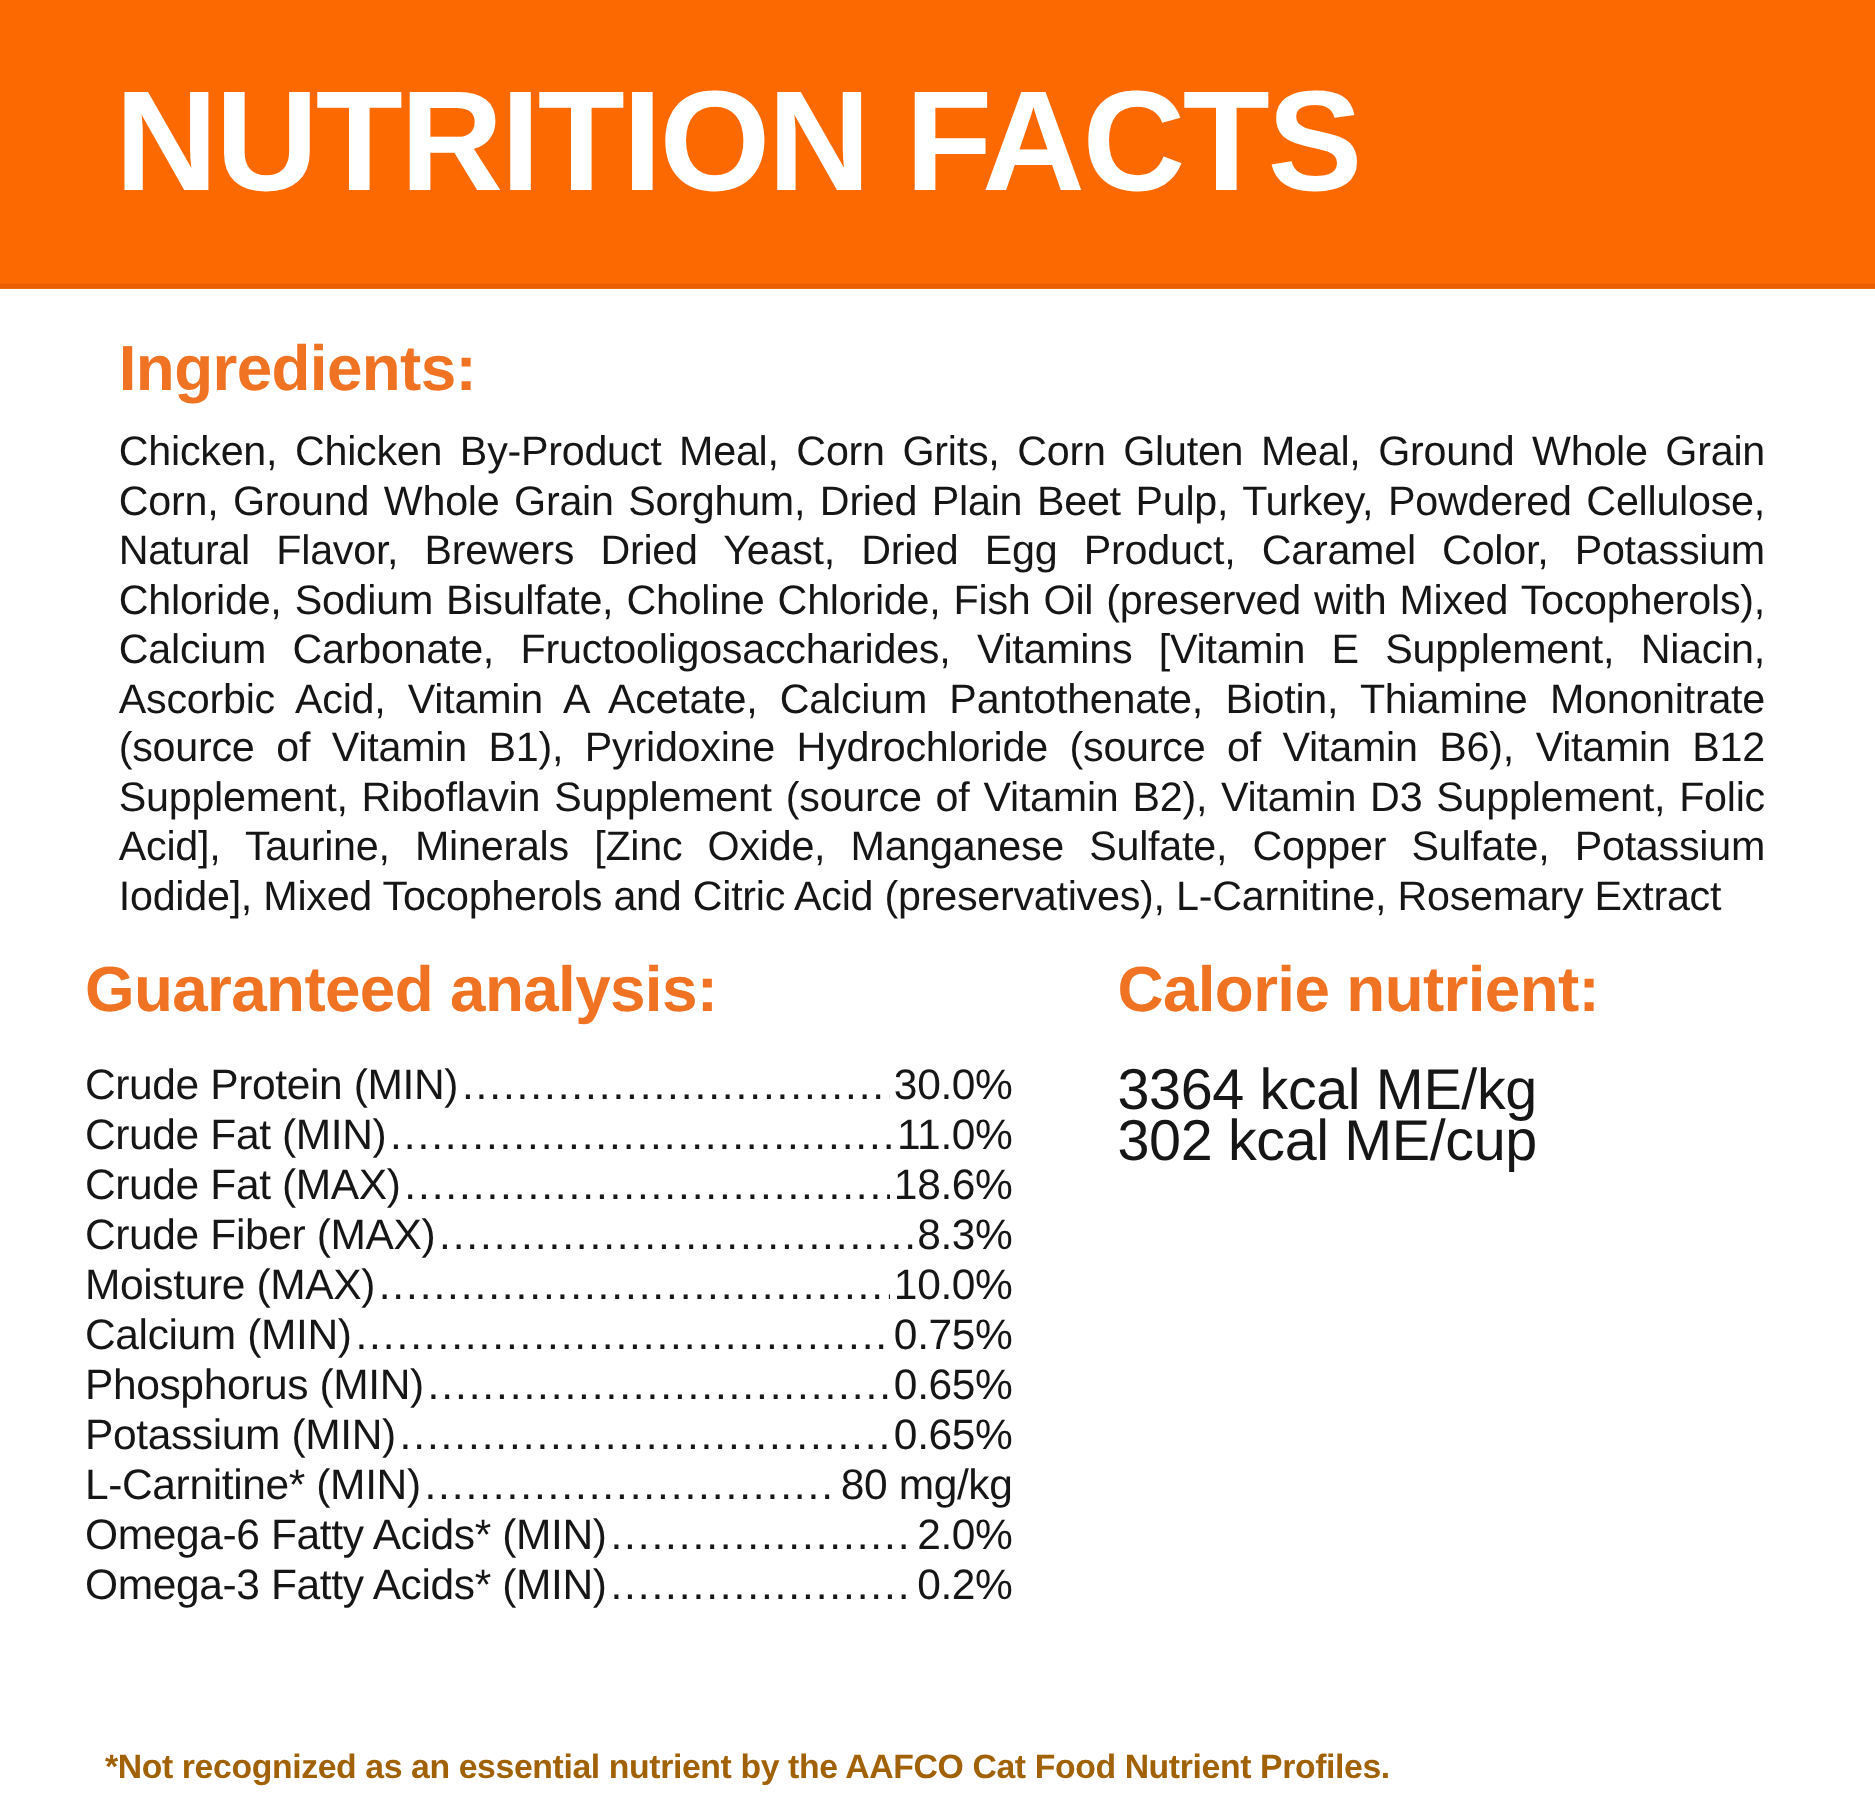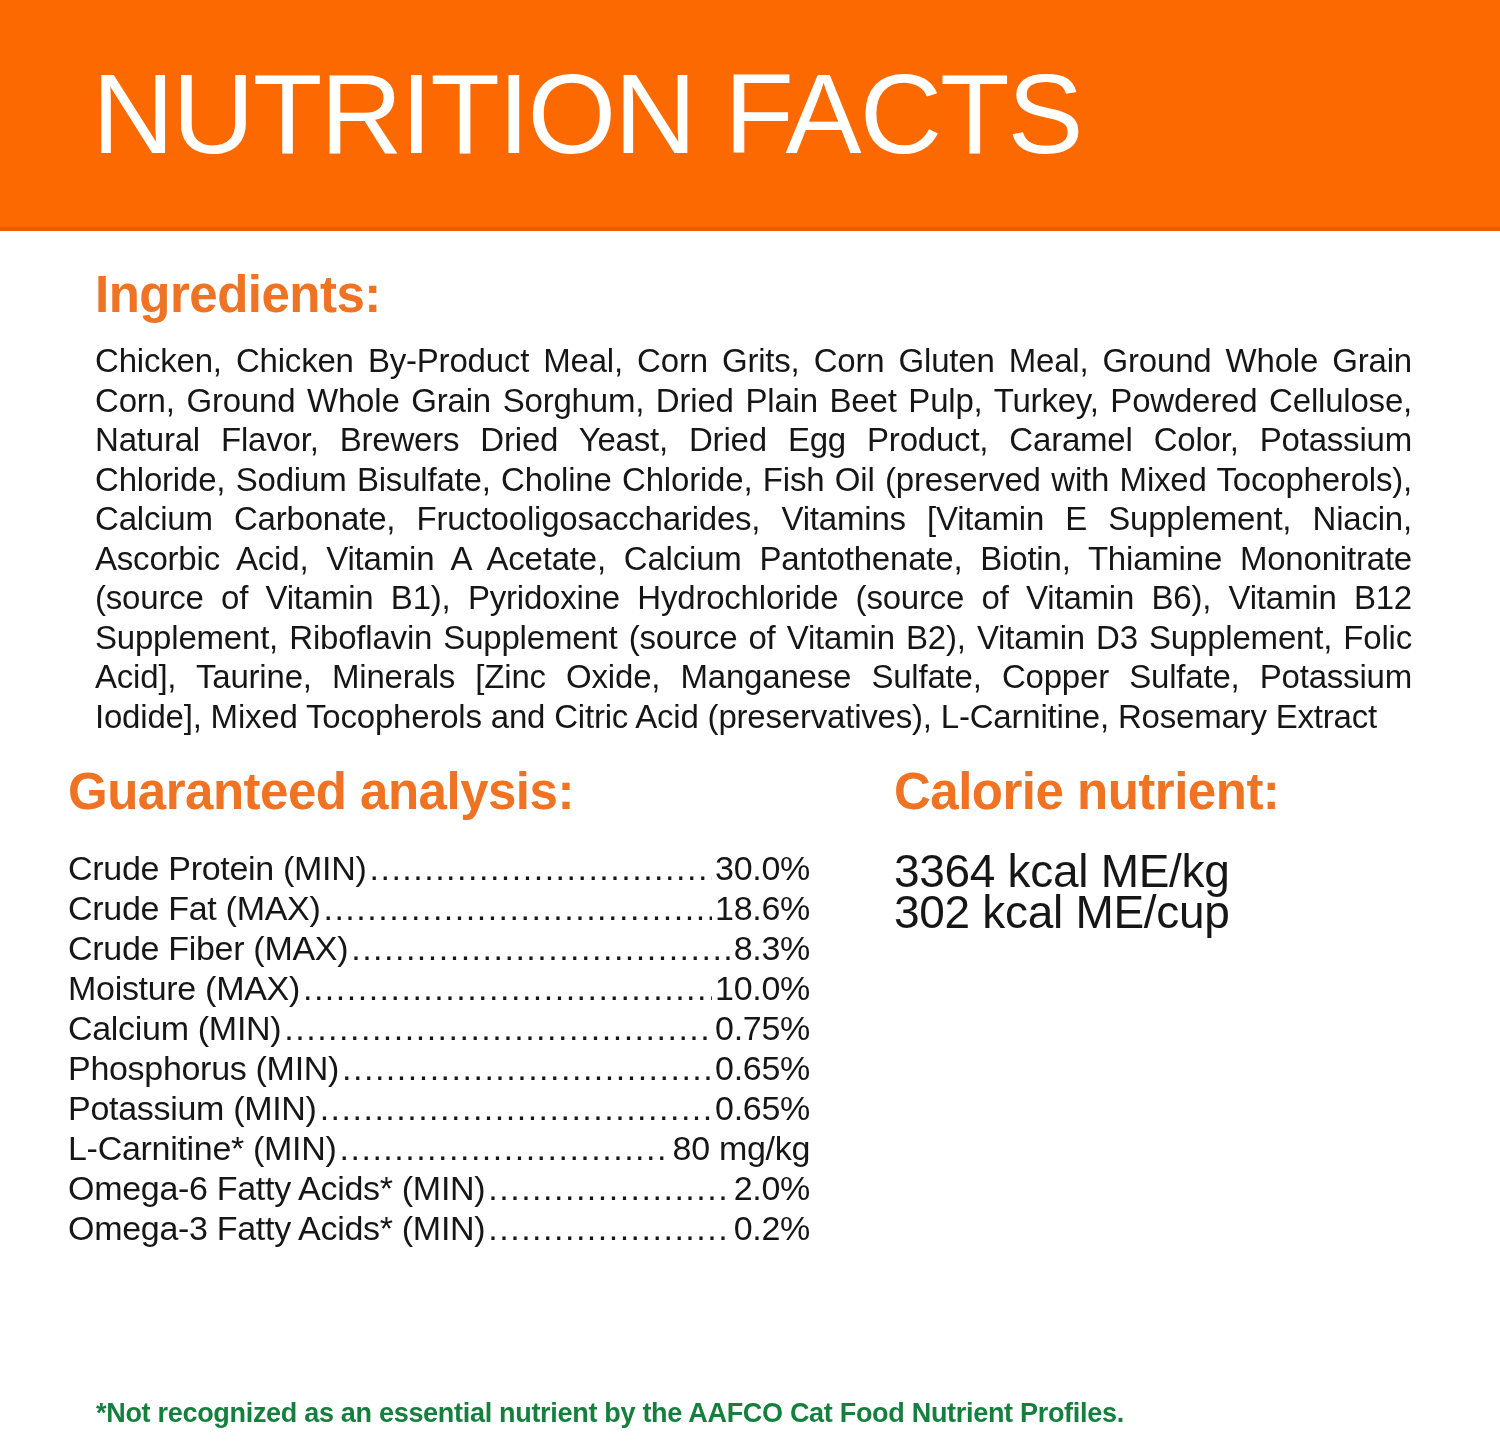--- a/index.html
+++ b/index.html
@@ -23,21 +23,21 @@
     height: 231px;
     background: var(--c-banner);
     border-bottom: 4px solid var(--c-banner-edge);
     display: flex;
     align-items: center;
     box-sizing: border-box;
   }
   .banner-title {
     margin: 0 0 0 92px;
     font-size: 114px;
-    font-weight: normal;
+    font-weight: bold;
     letter-spacing: -2px;
     color: #ffffff;
     white-space: nowrap;
   }
   .orange-heading {
     margin: 0;
     font-size: 51px;
     font-weight: bold;
     letter-spacing: -0.5px;
     color: var(--c-heading);
@@ -78,26 +78,26 @@
   }
   .ga-value { white-space: nowrap; }
   .cal-lines {
     margin-top: 30px;
     font-size: 46px;
     line-height: 40.5px;
     letter-spacing: -0.3px;
   }
   .footnote {
     position: absolute;
-    left: 96px;
+    left: 84px;
     top: 1398px;
     font-size: 27px;
     font-weight: 600;
     letter-spacing: -0.3px;
-    color: #15803d;
+    color: #a16207;
   }
 </style>
 </head>
 <body>
 
 <div class="page">
 
   <div class="banner">
     <h1 class="banner-title">NUTRITION FACTS</h1>
   </div>
@@ -108,20 +108,25 @@
 
   <div class="columns">
 
     <div class="col-left">
       <h2 class="orange-heading">Guaranteed analysis:</h2>
       <div class="ga-rows">
           <div class="ga-row">
             <span class="ga-label">Crude Protein (MIN)</span>
             <span class="ga-dots"></span>
             <span class="ga-value">30.0%</span>
+          </div>
+          <div class="ga-row">
+            <span class="ga-label">Crude Fat (MIN)</span>
+            <span class="ga-dots"></span>
+            <span class="ga-value">11.0%</span>
           </div>
           <div class="ga-row">
             <span class="ga-label">Crude Fat (MAX)</span>
             <span class="ga-dots"></span>
             <span class="ga-value">18.6%</span>
           </div>
           <div class="ga-row">
             <span class="ga-label">Crude Fiber (MAX)</span>
             <span class="ga-dots"></span>
             <span class="ga-value">8.3%</span>

